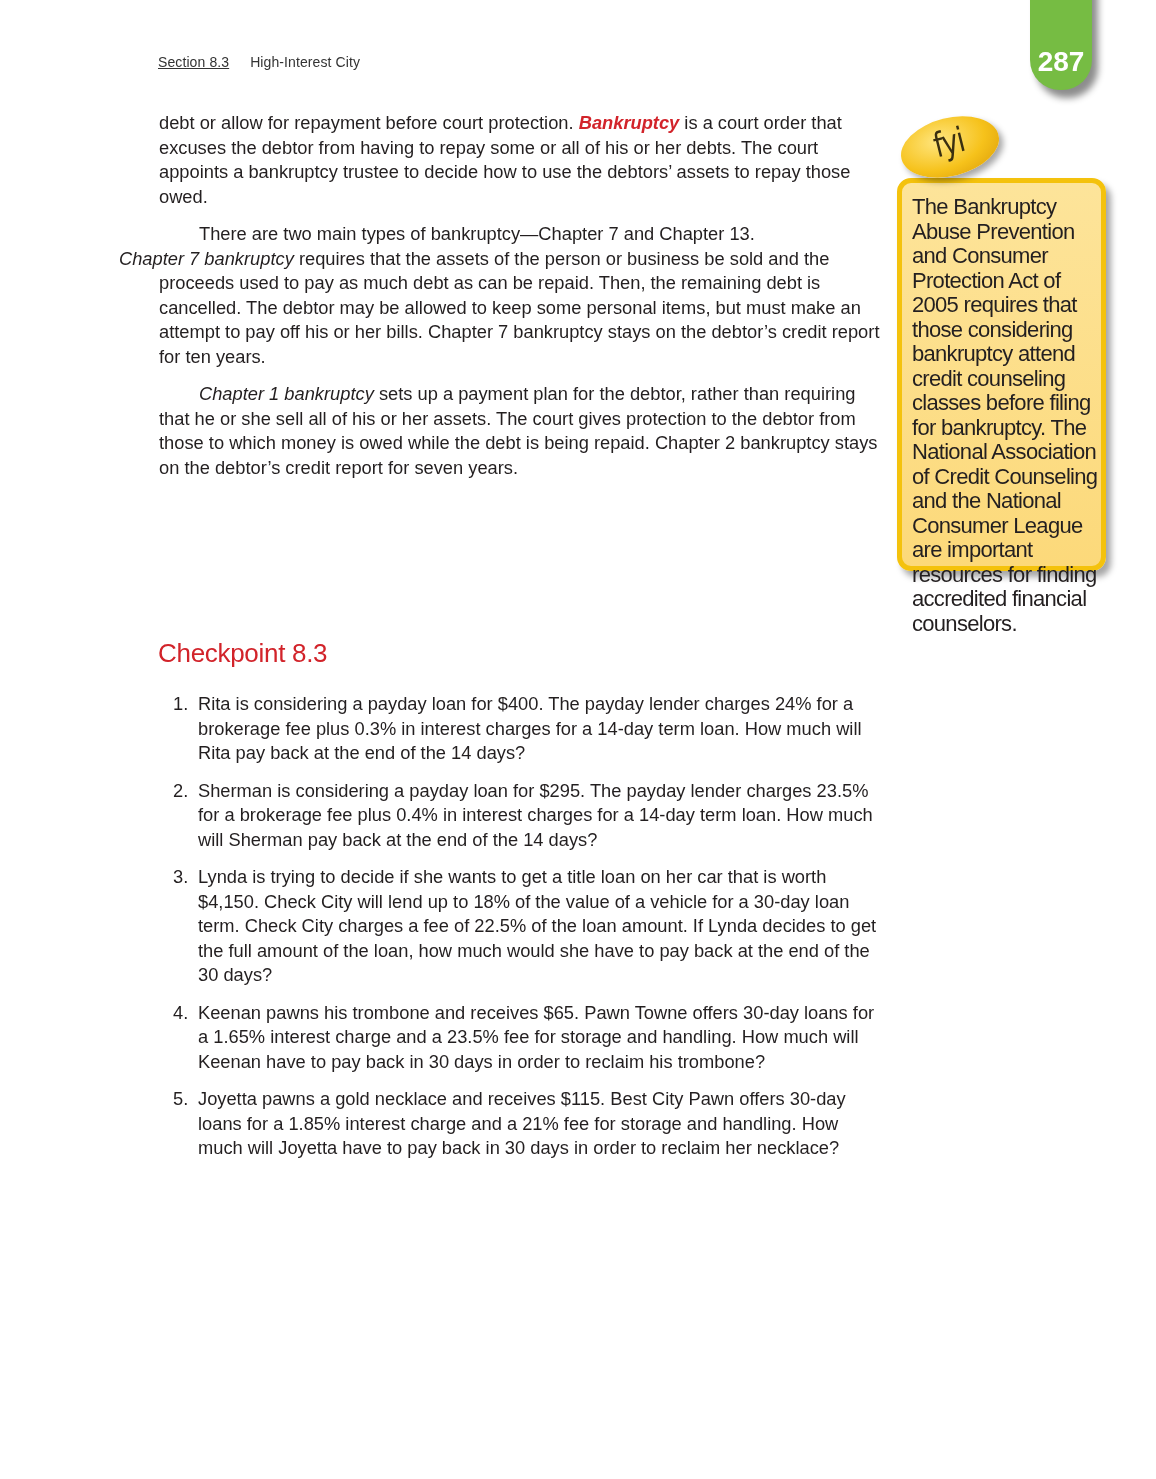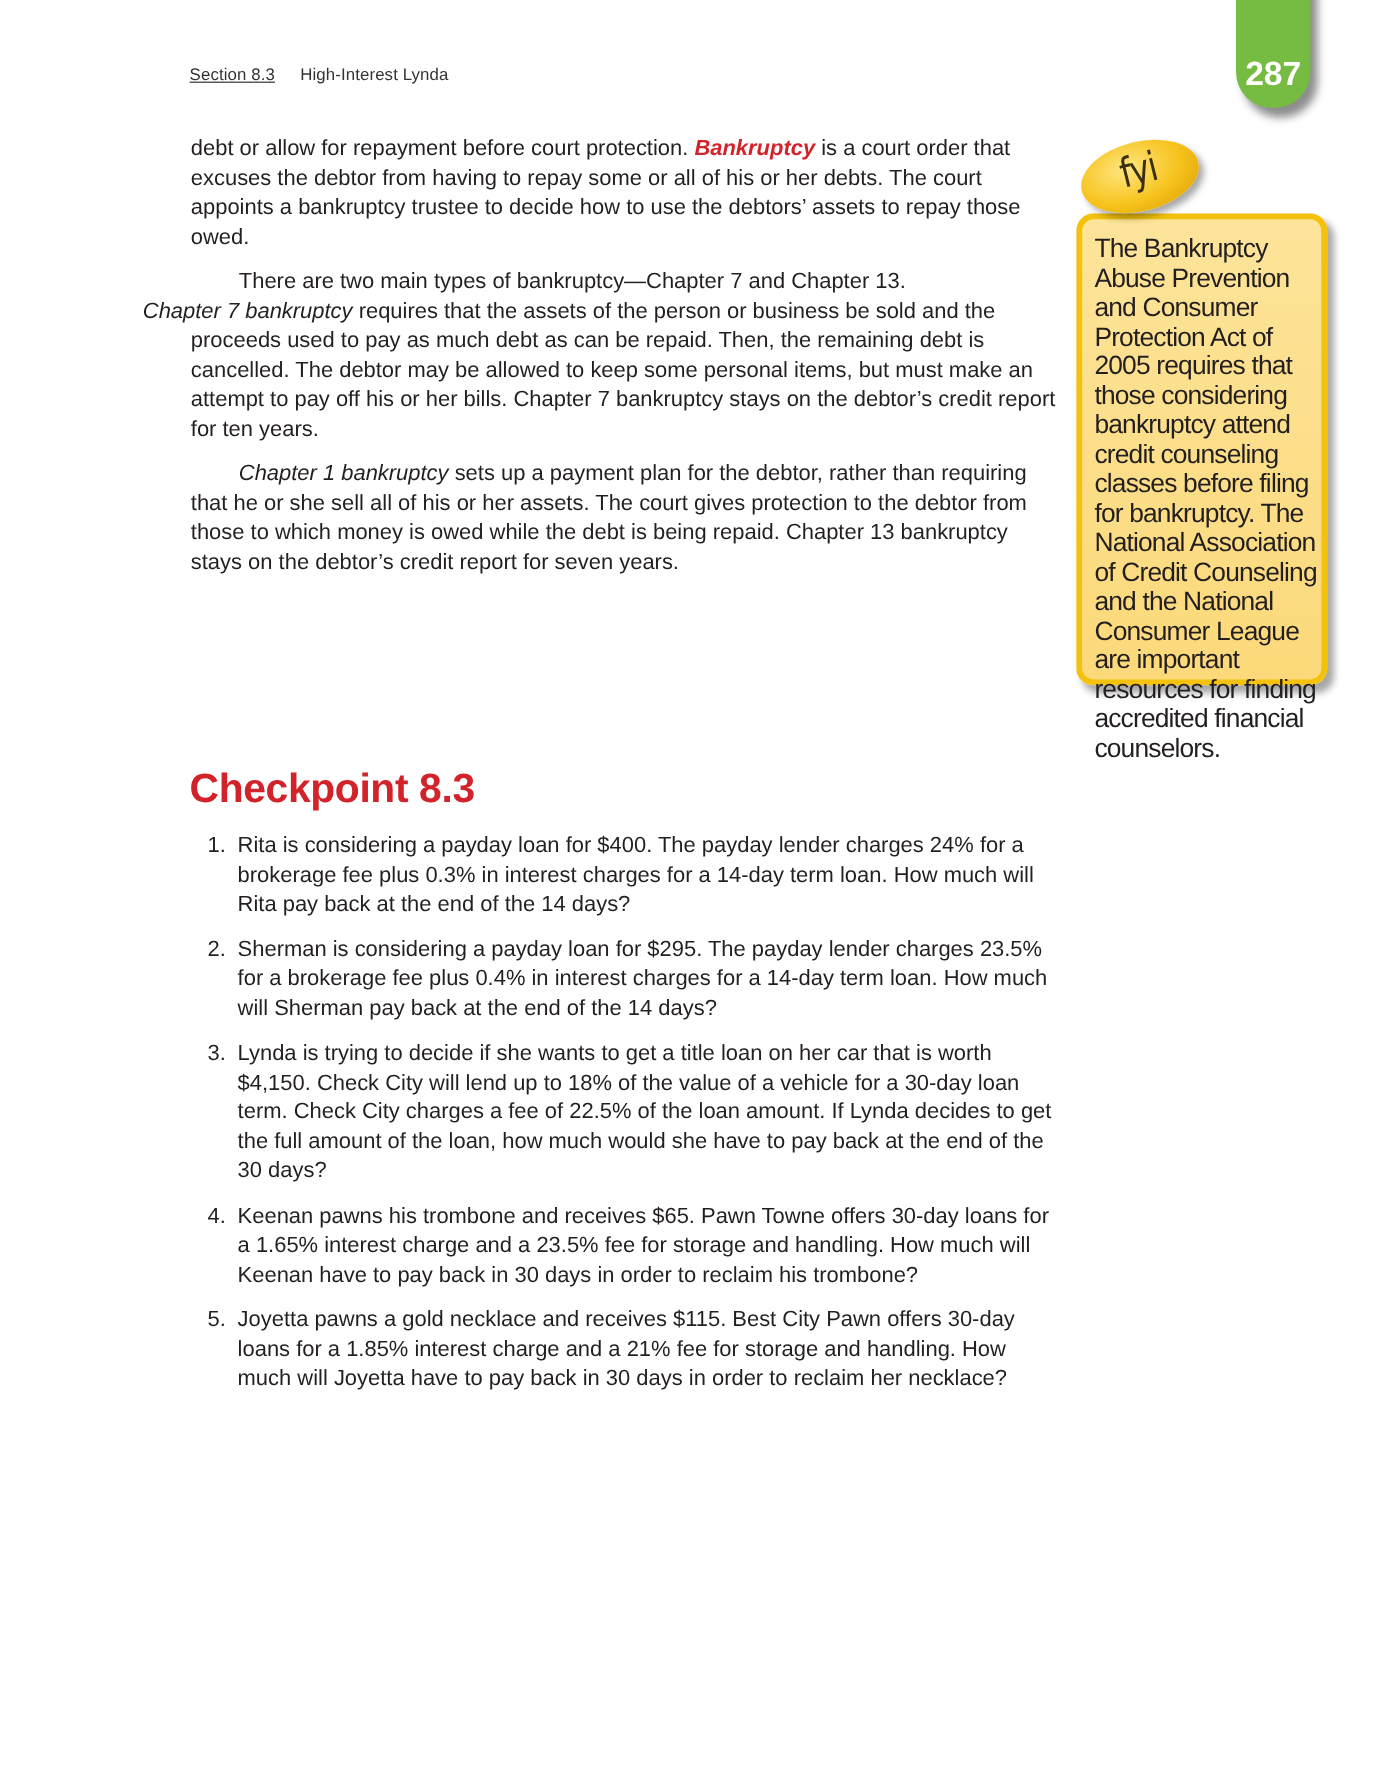--- a/index.html
+++ b/index.html
@@ -22,21 +22,21 @@
     }
     .main {
       position: absolute; left: 159px; top: 111px; width: 724px;
       font-size: 18.3px; line-height: 24.5px; color: #231f20;
     }
     .main p { margin: 0 0 13px 0; }
     .main p.indent { text-indent: 40px; }
     .term { color: #d2232a; font-weight: bold; font-style: italic; }
     .checkpoint-title {
       position: absolute; left: 158px; top: 638px; color: #d2232a;
-      font-weight: bold; font-size: 34px; letter-spacing: -0.3px;
+      font-weight: normal; font-size: 26px; letter-spacing: -0.3px;
     }
     .questions {
       position: absolute; left: 173px; top: 692px; width: 712px;
       font-size: 18.3px; line-height: 24.5px; margin: 0; padding: 0; list-style: none;
     }
     .questions li { display: flex; margin-bottom: 13px; }
     .questions .num { width: 25px; flex: 0 0 25px; }
     .questions .txt { flex: 1; }
     .fyi-badge {
       position: absolute; left: 900px; top: 118px; width: 100px; height: 58px;
@@ -59,31 +59,31 @@
       position: absolute; left: 10px; top: 12px; width: 190px;
       font-family: "Liberation Sans", sans-serif; font-size: 22px; line-height: 24.5px;
       color: #231f20; letter-spacing: -0.7px;
     }
   </style>
 </head>
 <body>
 
 <div class="running-head">
   <span class="sec">Section 8.3</span>
-  <span>High-Interest Lynda</span>
+  <span>High-Interest City</span>
 </div>
 
 <div class="page-tab">
   <div class="page-num">287</div>
 </div>
 
 <div class="main">
   <p><span>debt or allow for repayment before court protection. </span><span class="term">Bankruptcy</span><span> is a court order that excuses the debtor from having to repay some or all of his or her debts. The court appoints a bankruptcy trustee to decide how to use the debtors’ assets to repay those owed.</span></p>
   <p class="indent"><span>There are two main types of bankruptcy—Chapter 7 and Chapter 13. </span><br><i style="margin-left:-40px">Chapter 7 bankruptcy</i><span> requires that the assets of the person or business be sold and the proceeds used to pay as much debt as can be repaid. Then, the remaining debt is cancelled. The debtor may be allowed to keep some personal items, but must make an attempt to pay off his or her bills. Chapter 7 bankruptcy stays on the debtor’s credit report for ten years.</span></p>
-  <p class="indent"><i>Chapter 1 bankruptcy</i><span> sets up a payment plan for the debtor, rather than requiring that he or she sell all of his or her assets. The court gives protection to the debtor from those to which money is owed while the debt is being repaid. Chapter 13 bankruptcy stays on the debtor’s credit report for seven years.</span></p>
+  <p class="indent"><i>Chapter 1 bankruptcy</i><span> sets up a payment plan for the debtor, rather than requiring that he or she sell all of his or her assets. The court gives protection to the debtor from those to which money is owed while the debt is being repaid. Chapter 2 bankruptcy stays on the debtor’s credit report for seven years.</span></p>
 </div>
 
 <div class="checkpoint-title">Checkpoint 8.3</div>
 
 <ol class="questions">
   <li>
       <span class="num">1.</span>
       <span class="txt">Rita is considering a payday loan for $400. The payday lender charges 24% for a brokerage fee plus 0.3% in interest charges for a 14-day term loan. How much will Rita pay back at the end of the 14 days?</span>
     </li>
   <li>

